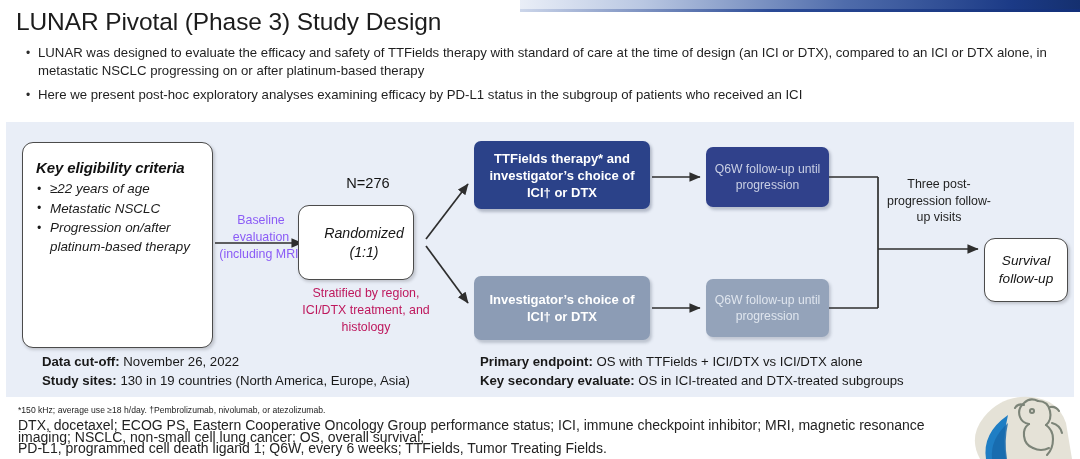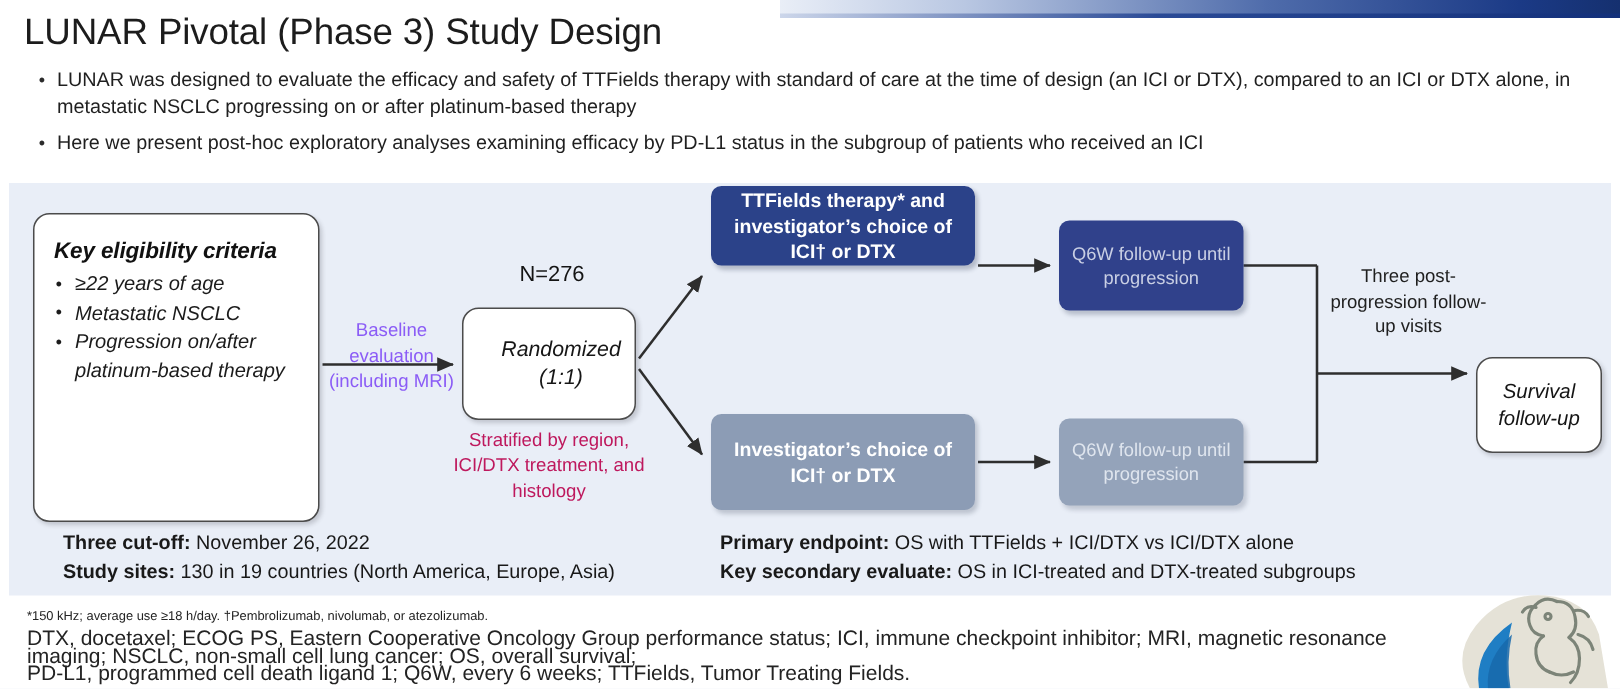--- a/index.html
+++ b/index.html
@@ -149,32 +149,32 @@
     text-align: center; color: #8b5cf6;
   }
 
   
   .n-label {
     left: 300px; top: 53px; width: 124px;
     font-size: 14.6px; text-align: center; color: #141414;
   }
 
   
-  .rand { left: 302px; top: 83px; width: 116px; height: 75px; padding-left: 16px; }
+  .rand { left: 292px; top: 83px; width: 116px; height: 75px; padding-left: 16px; }
   .rand-text { font-size: 14.2px; line-height: 19px; color: #161616; }
 
   
   .strat {
     left: 290px; top: 163px; width: 140px;
     font-size: 12.4px; line-height: 17px;
     text-align: center; color: #be185d;
   }
 
   
-  .arm-tt   { left: 468px; top: 2px;  width: 176px; height: 53px; }
+  .arm-tt   { left: 468px; top: 19px;  width: 176px; height: 68px; }
   .arm-ctl  { left: 468px; top: 154px; width: 176px; height: 64px; }
   .arm-text { font-size: 13px; font-weight: bold; line-height: 17px; padding: 0 6px; }
 
   
   .fu-top { left: 700px; top: 25px;  width: 123px; height: 60px; }
   .fu-bot { left: 700px; top: 157px; width: 123px; height: 58px; }
   .fu-text { font-size: 12.2px; line-height: 16px; padding: 0 7px; }
 
   
   .three-pp {
@@ -344,21 +344,21 @@
       <div class="surv-text">Survival follow-up</div>
     </div>
   </div>
 
 </div>
 
 <div class="info">
   <div class="info-grid">
     <div class="info-col-l">
       <div class="info-line">
-        <b>Three cut-off:</b><span> November 26, 2022</span>
+        <b>Data cut-off:</b><span> November 26, 2022</span>
       </div>
       <div class="info-line">
         <b>Study sites:</b><span> 130 in 19 countries (North America, Europe, Asia)</span>
       </div>
     </div>
     <div class="info-col-r">
       <div class="info-line">
         <b>Primary endpoint:</b><span> OS with TTFields + ICI/DTX vs ICI/DTX alone</span>
       </div>
       <div class="info-line">

